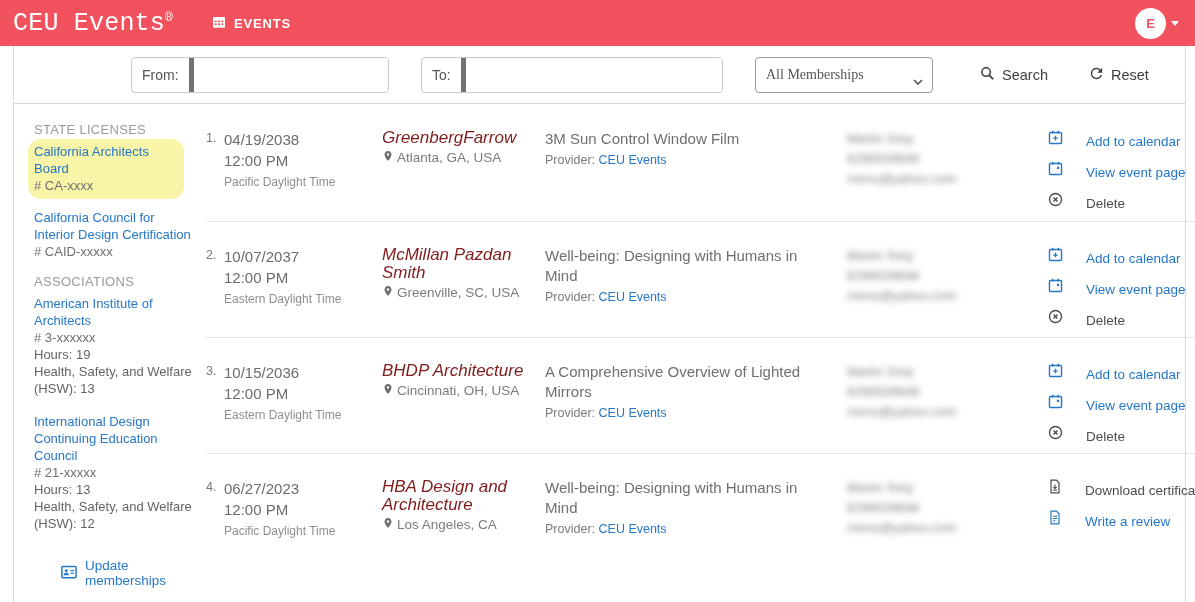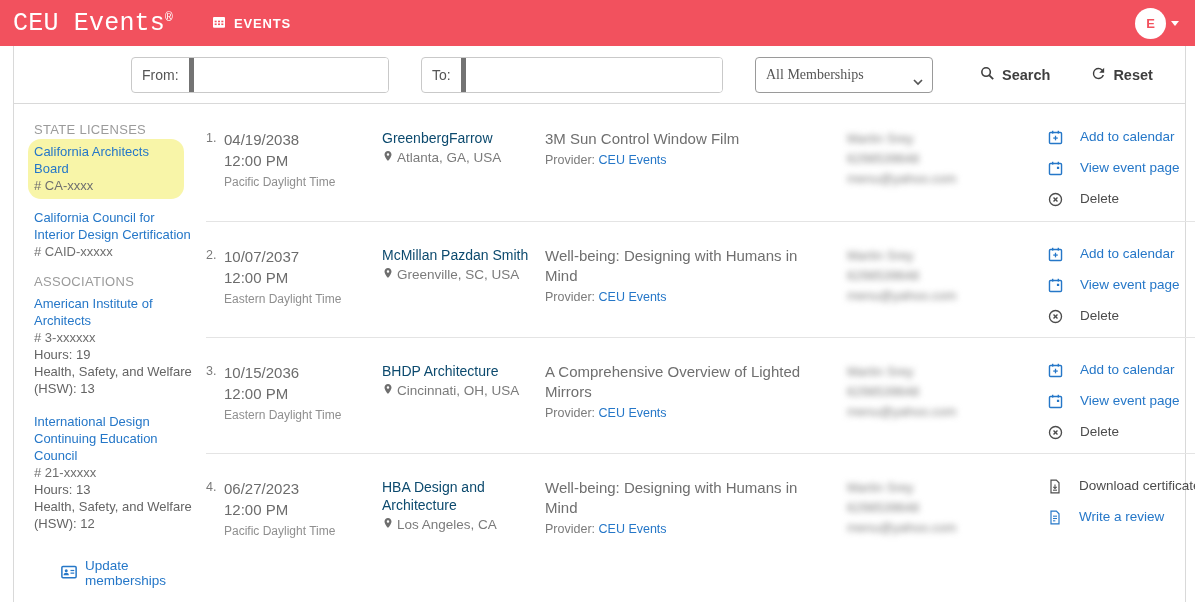--- a/index.html
+++ b/index.html
@@ -33,21 +33,21 @@
   .ig-from{margin-left:117px;width:258px;}
   .ig-to{margin-left:32px;width:302px;}
   .ig-label{display:flex;align-items:center;padding:0 10px;border-right:5px solid #737373;
     font-size:14px;color:#555;}
   .ig-input{border:none;outline:none;flex:1;font-size:14px;padding:0 8px;min-width:0;font-family:inherit;}
   .select-wrap{position:relative;margin-left:32px;}
   select{appearance:none;-webkit-appearance:none;width:178px;height:36px;border:1px solid #9a9a9a;
     border-radius:4px;padding:0 28px 0 10px;font-size:14px;color:#555;background:#fff;font-family:Liberation Serif, serif;}
   .select-chevron{position:absolute;right:10px;top:15px;pointer-events:none;}
   .btn{display:flex;align-items:center;gap:6px;background:none;border:none;font-family:inherit;
-    font-size:14.5px;font-weight:700;color:#3e3e3e;cursor:pointer;}
+    font-size:14.5px;font-weight:400;color:#3e3e3e;cursor:pointer;}
   .btn-search{margin-left:46px;}
   .btn-reset{margin-left:40px;}
   
   .content{display:flex;flex:1;min-height:0;}
   .sidebar{width:192px;flex:none;padding:18px 10px 0 20px;font-size:13px;}
   .side-title{color:#9b9b9b;font-size:13px;letter-spacing:.3px;}
   .side-link{color:var(--blue);text-decoration:none;line-height:17px;cursor:pointer;display:inline-block;}
   .side-num{color:#6f6f6f;line-height:17px;}
   .license-item{margin-bottom:14px;}
   .hl{background:var(--yellow);margin:2px 0 10px -6px;padding:4px 8px 5px 6px;width:156px;border-radius:13px;}
@@ -59,29 +59,29 @@
   
   .events{flex:1;display:flex;flex-direction:column;}
   .event-row{display:grid;grid-template-columns:176px 163px 302px 200px 1fr;
     padding-top:25px;min-height:117px;}
   .event-row + .event-row{border-top:1px solid var(--sep);padding-top:24px;min-height:116px;}
   .col-date{display:flex;}
   .evt-num{width:13px;font-size:12.5px;color:#7a7a7a;margin-top:2px;flex:none;}
   .date-block{margin-left:5px;}
   .evt-date,.evt-time{font-size:15px;color:#6c6c6c;line-height:21px;}
   .evt-tz{font-size:12px;color:#8f8f8f;margin-top:4px;}
-  .venue-name{font-size:14px;color:#0c4a6e;line-height:18px;max-width:155px;}
+  .venue-name{font-size:17px;color:#7f1d1d;line-height:18px;max-width:155px;font-style:italic;}
   .venue-loc{display:flex;align-items:center;gap:3px;margin-top:2px;font-size:13.5px;color:#7b7b7b;}
   .venue-loc svg{flex:none;}
   .evt-title{font-size:15px;color:#6f6f6f;line-height:20px;max-width:265px;}
   .provider-line{font-size:12.5px;color:#7b7b7b;margin-top:4px;}
   .provider-line a{color:var(--blue);text-decoration:none;cursor:pointer;}
   .col-contact{filter:blur(3px);color:#808080;font-size:13px;line-height:20px;user-select:none;}
   .col-actions{display:flex;flex-direction:column;gap:11px;align-items:flex-start;}
-  .action{display:flex;align-items:flex-start;gap:16px;font-size:13.5px;text-decoration:none;cursor:pointer;white-space:nowrap;}
+  .action{display:flex;align-items:flex-end;gap:22px;font-size:13.5px;text-decoration:none;cursor:pointer;white-space:nowrap;}
   .action.blue{color:var(--blue);}
   .action.gray{color:#4c4c4c;}
   .action svg{flex:none;}
 </style>
 </head>
 <body>
 
 <div class="header">
   <div class="brand"><span>CEU Events</span><sup>®</sup></div>
   <div class="nav-item">

